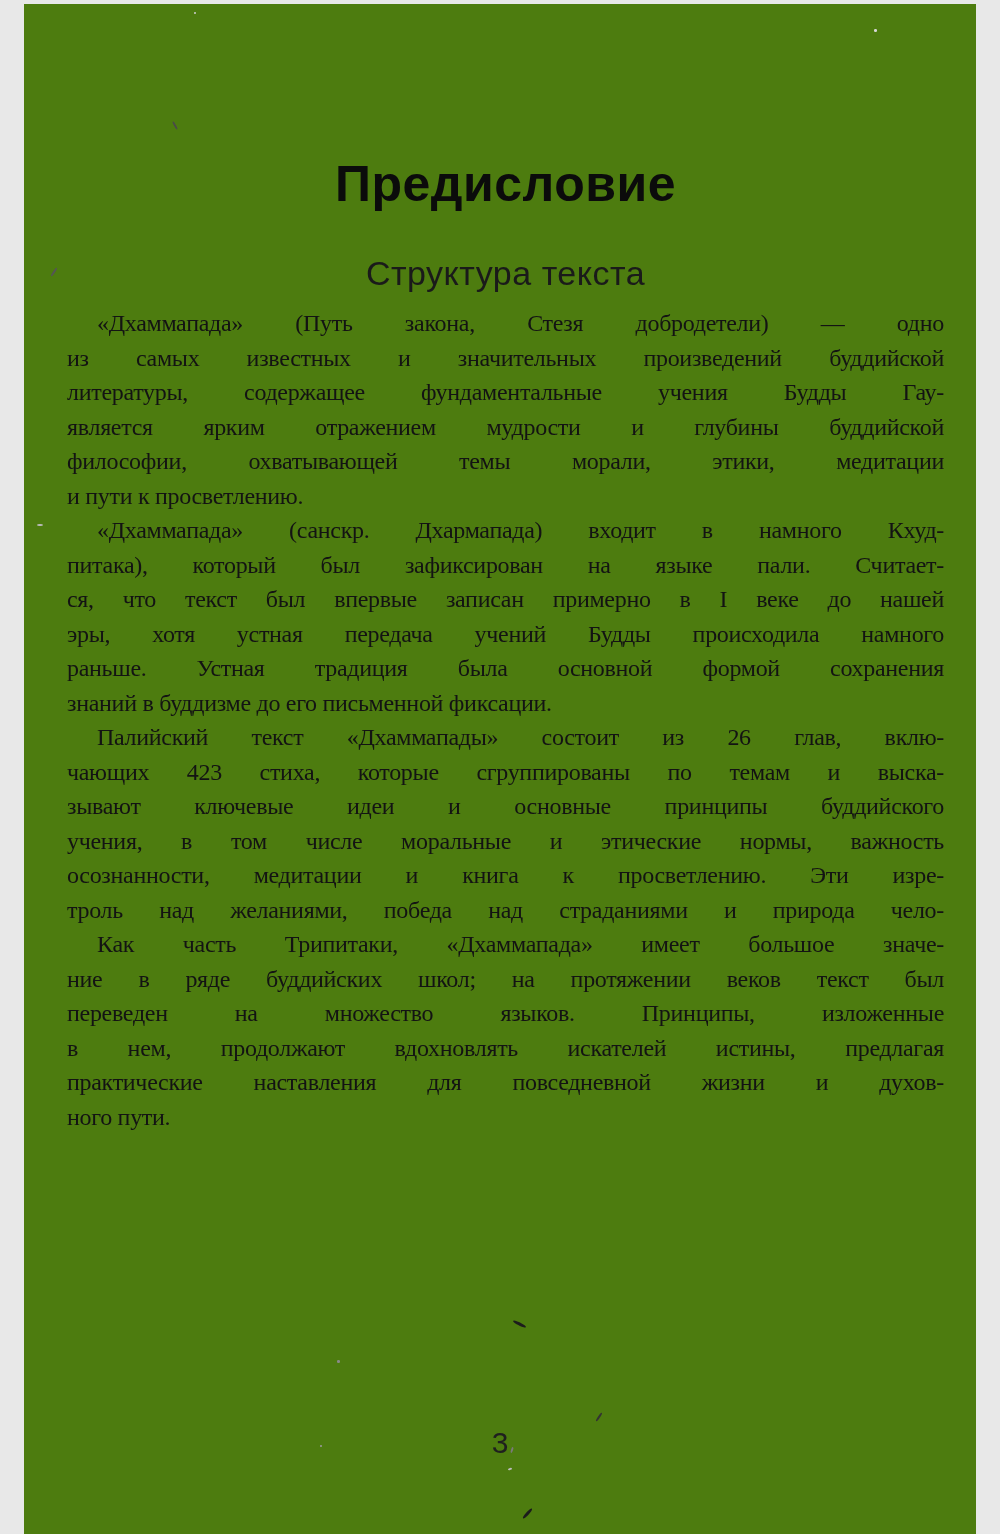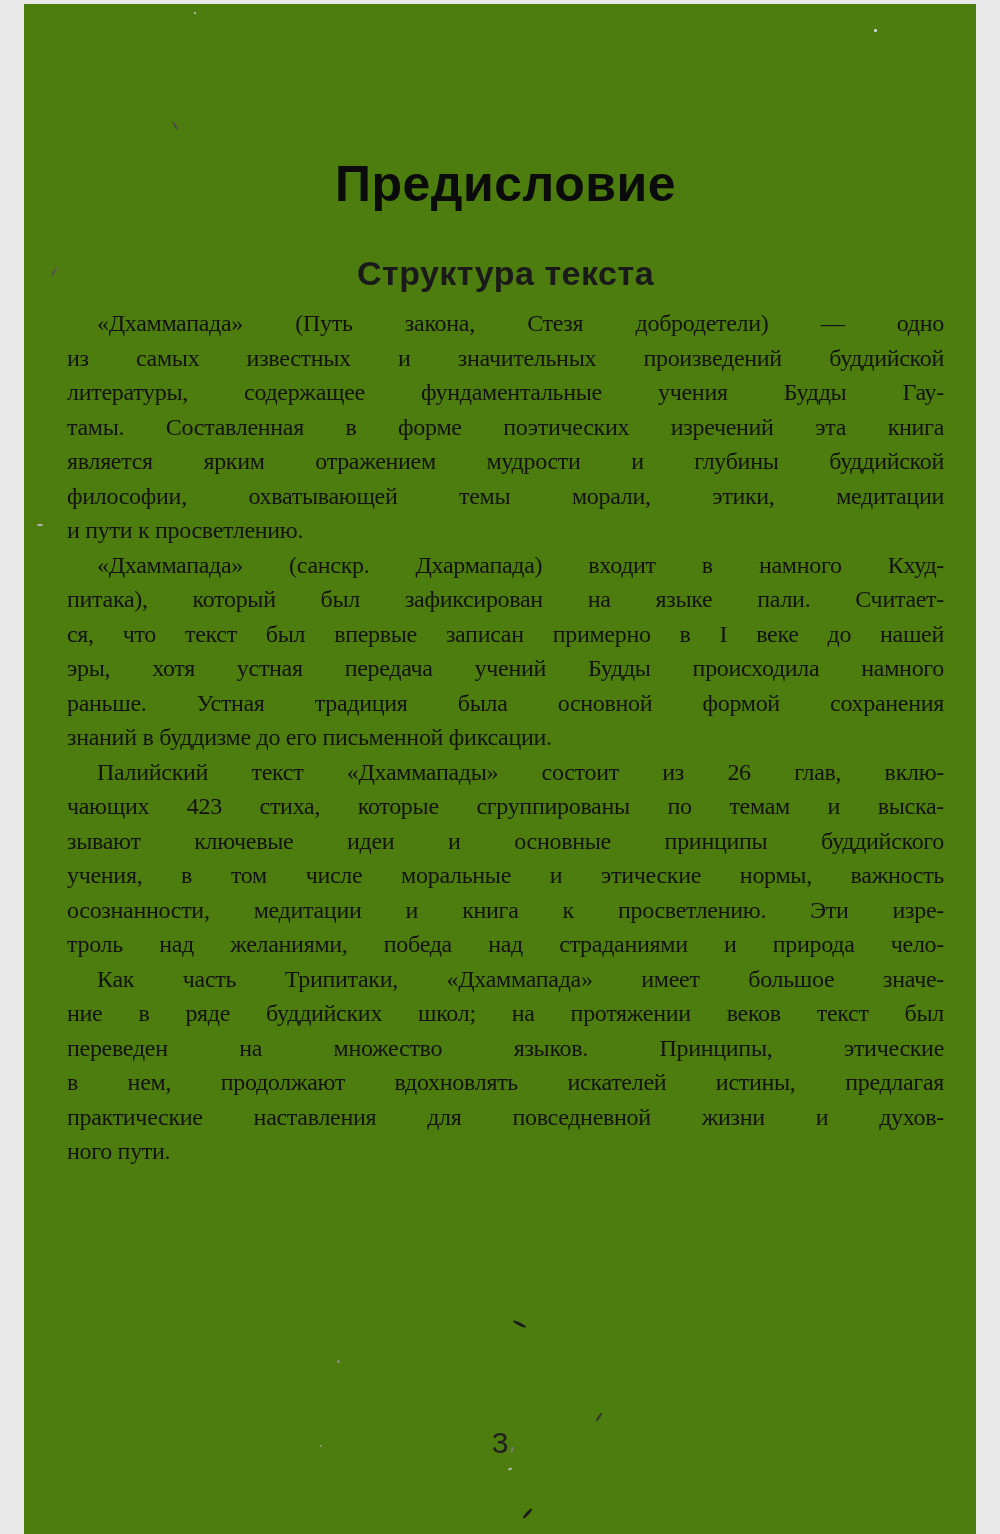--- a/index.html
+++ b/index.html
@@ -26,21 +26,21 @@
     letter-spacing: 0.5px;
     color: #0b0b0b;
   }
   .section-title {
     position: absolute;
     top: 221px;
     left: 43px;
     width: 877px;
     text-align: center;
     font-family: "Liberation Sans", sans-serif;
-    font-weight: 700;
+    font-weight: 400;
     font-size: 34px;
     line-height: 1.2;
     letter-spacing: 0.5px;
     color: #1a1a1a;
   }
   .body-text {
     position: absolute;
     top: 302px;
     left: 43px;
     width: 877px;
@@ -81,21 +81,20 @@
 
   <h1 class="page-title">Предисловие</h1>
 
   <h2 class="section-title">Структура текста</h2>
 
   <div class="body-text">
       <div class="para">
         <div class="line first">«Дхаммапада» (Путь закона, Стезя добродетели) — одно</div>
         <div class="line">из самых известных и значительных произведений буддийской</div>
         <div class="line">литературы, содержащее фундаментальные учения Будды Гау-</div>
-        <div class="line">тамы. Составленная в форме поэтических изречений эта книга</div>
         <div class="line">является ярким отражением мудрости и глубины буддийской</div>
         <div class="line">философии, охватывающей темы морали, этики, медитации</div>
         <div class="line last">и пути к просветлению.</div>
       </div>
       <div class="para">
         <div class="line first">«Дхаммапада» (санскр. Дхармапада) входит в намного Кхуд-</div>
         <div class="line">питака), который был зафиксирован на языке пали. Считает-</div>
         <div class="line">ся, что текст был впервые записан примерно в I веке до нашей</div>
         <div class="line">эры, хотя устная передача учений Будды происходила намного</div>
         <div class="line">раньше. Устная традиция была основной формой сохранения</div>
@@ -105,21 +104,21 @@
         <div class="line first">Палийский текст «Дхаммапады» состоит из 26 глав, вклю-</div>
         <div class="line">чающих 423 стиха, которые сгруппированы по темам и выска-</div>
         <div class="line">зывают ключевые идеи и основные принципы буддийского</div>
         <div class="line">учения, в том числе моральные и этические нормы, важность</div>
         <div class="line">осознанности, медитации и книга к просветлению. Эти изре-</div>
         <div class="line">троль над желаниями, победа над страданиями и природа чело-</div>
       </div>
       <div class="para">
         <div class="line first">Как часть Трипитаки, «Дхаммапада» имеет большое значе-</div>
         <div class="line">ние в ряде буддийских школ; на протяжении веков текст был</div>
-        <div class="line">переведен на множество языков. Принципы, этические</div>
+        <div class="line">переведен на множество языков. Принципы, изложенные</div>
         <div class="line">в нем, продолжают вдохновлять искателей истины, предлагая</div>
         <div class="line">практические наставления для повседневной жизни и духов-</div>
         <div class="line last">ного пути.</div>
       </div>
     </div>
 
   <div class="page-number">3</div>
 
   <div id="artifacts">
       <span class="artifact" style="left: 150px; top: 117px; width: 2px; height: 9px; background: rgb(74, 74, 74); transform: rotate(-28deg);"></span>

